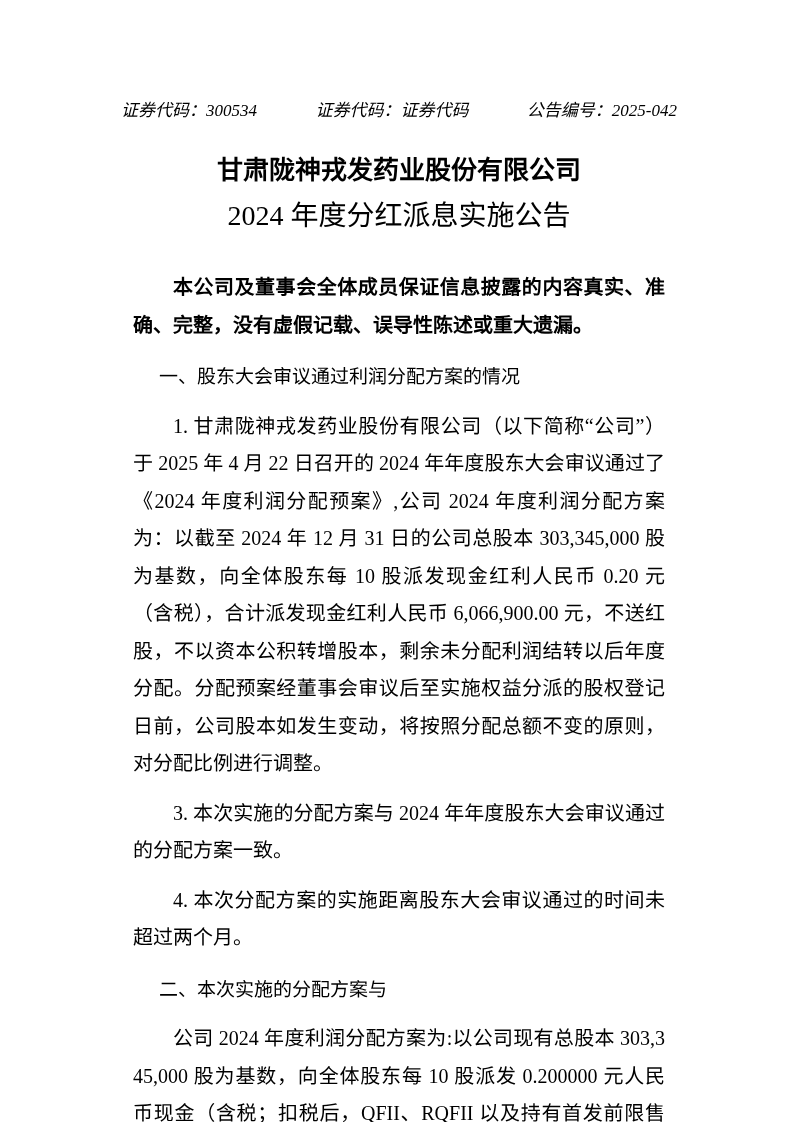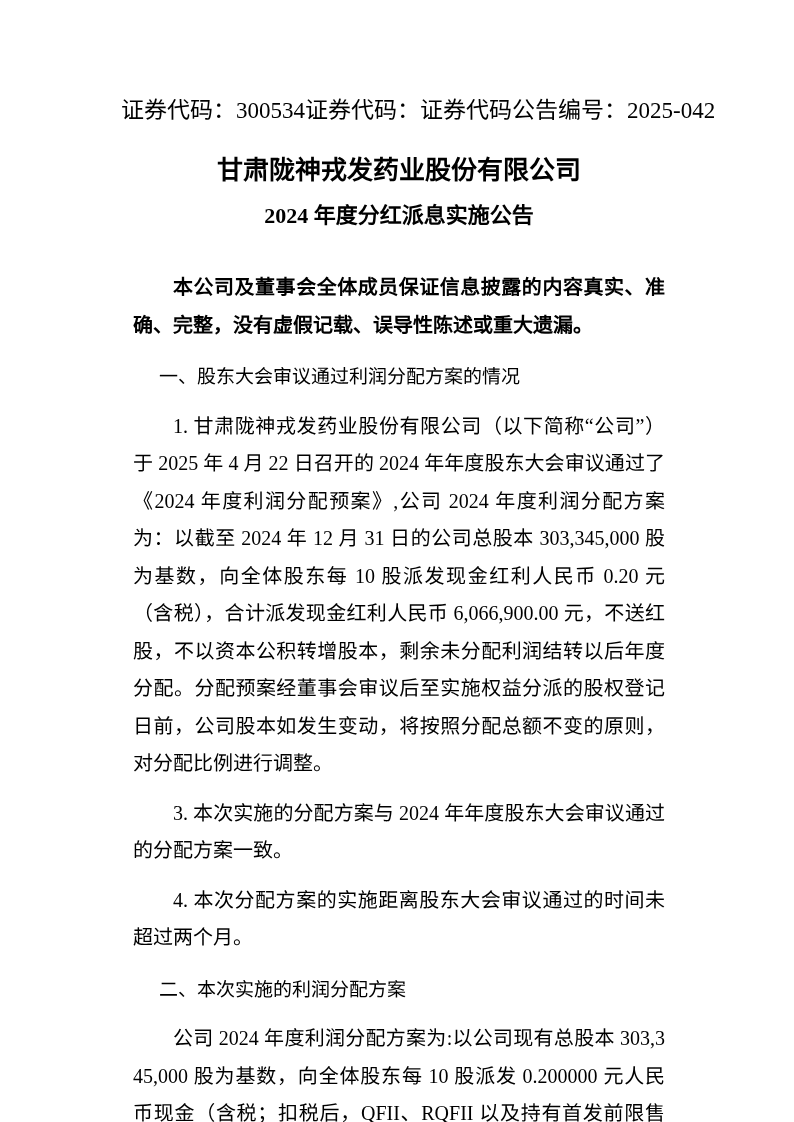--- a/index.html
+++ b/index.html
@@ -16,35 +16,36 @@
     color: #000000;
     font-family: "Liberation Serif", "DejaVu Serif", serif;
     box-sizing: border-box;
     padding: 100px 117px 0 121px;
     overflow: hidden;
   }
   .doc-header {
     display: flex;
     justify-content: space-between;
     align-items: flex-end;
-    font-size: 23px;
+    font-size: 17px;
     line-height: 22px;
     white-space: nowrap;
+    font-style: italic;
   }
   .doc-title {
     text-align: center;
     font-size: 26px;
     font-weight: bold;
     line-height: 45px;
     margin: 26px 0 0 0;
   }
   .doc-subtitle {
     text-align: center;
-    font-size: 22px;
-    font-weight: bold;
+    font-size: 28px;
+    font-weight: normal;
     line-height: 45px;
     margin: 0;
   }
   .para {
     font-size: 20px;
     line-height: 37.5px;
     text-align: justify;
     text-indent: 2em;
     margin: 12px;
     word-break: break-all;
@@ -75,16 +76,16 @@
   <h1 class="doc-title">甘肃陇神戎发药业股份有限公司</h1>
   <h2 class="doc-subtitle">2024 年度分红派息实施公告</h2>
 
   <p class="para statement">本公司及董事会全体成员保证信息披露的内容真实、准确、完整，没有虚假记载、误导性陈述或重大遗漏。</p>
 
   <h3 class="sec-heading">一、股东大会审议通过利润分配方案的情况</h3>
   <p class="para">1. 甘肃陇神戎发药业股份有限公司（以下简称“公司”）于 2025 年 4 月 22 日召开的 2024 年年度股东大会审议通过了《2024 年度利润分配预案》,公司 2024 年度利润分配方案为：以截至 2024 年 12 月 31 日的公司总股本 303,345,000 股为基数，向全体股东每 10 股派发现金红利人民币 0.20 元（含税），合计派发现金红利人民币 6,066,900.00 元，不送红股，不以资本公积转增股本，剩余未分配利润结转以后年度分配。分配预案经董事会审议后至实施权益分派的股权登记日前，公司股本如发生变动，将按照分配总额不变的原则，对分配比例进行调整。</p>
   <p class="para">3. 本次实施的分配方案与 2024 年年度股东大会审议通过的分配方案一致。</p>
   <p class="para">4. 本次分配方案的实施距离股东大会审议通过的时间未超过两个月。</p>
 
-  <h3 class="sec-heading">二、本次实施的利润分配方案</h3>
+  <h3 class="sec-heading">二、本次实施的分配方案与</h3>
   <p class="para">公司 2024 年度利润分配方案为:以公司现有总股本 303,345,000 股为基数，向全体股东每 10 股派发 0.200000 元人民币现金（含税；扣税后，QFII、RQFII 以及持有首发前限售股的个人和证券投资基金每 10 股派 0.180000 元；持有首发后限售股、股权激励限售股及无限售流通股的个人股息红利税实行差别化税率征收，本公司暂不扣缴个人所得税，待个人转让股票时，根据其持股期限计算应纳税额【注】；持有首发后限售股、股权激励限售股及无限售流通股的证券投资基金所涉红利税，对香港投资者持有基金份额部分按 10%征收，对内地投资者持有基金份额部分实行差别化税率征收）。</p>
 
 </div>
 
 </body></html>

